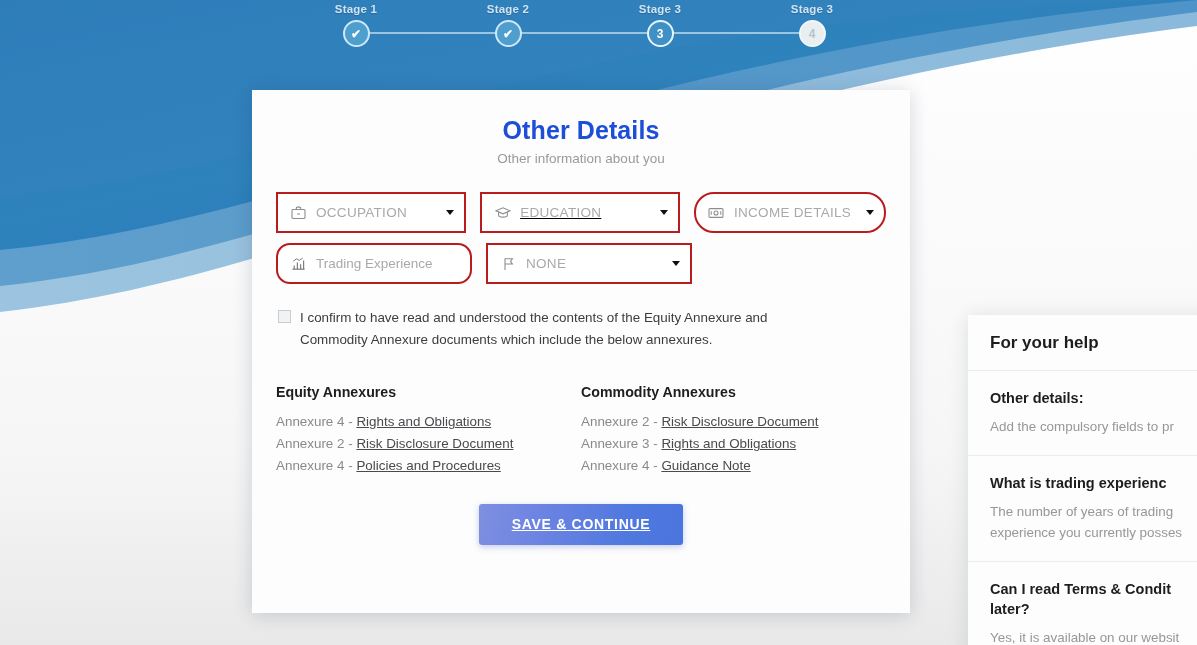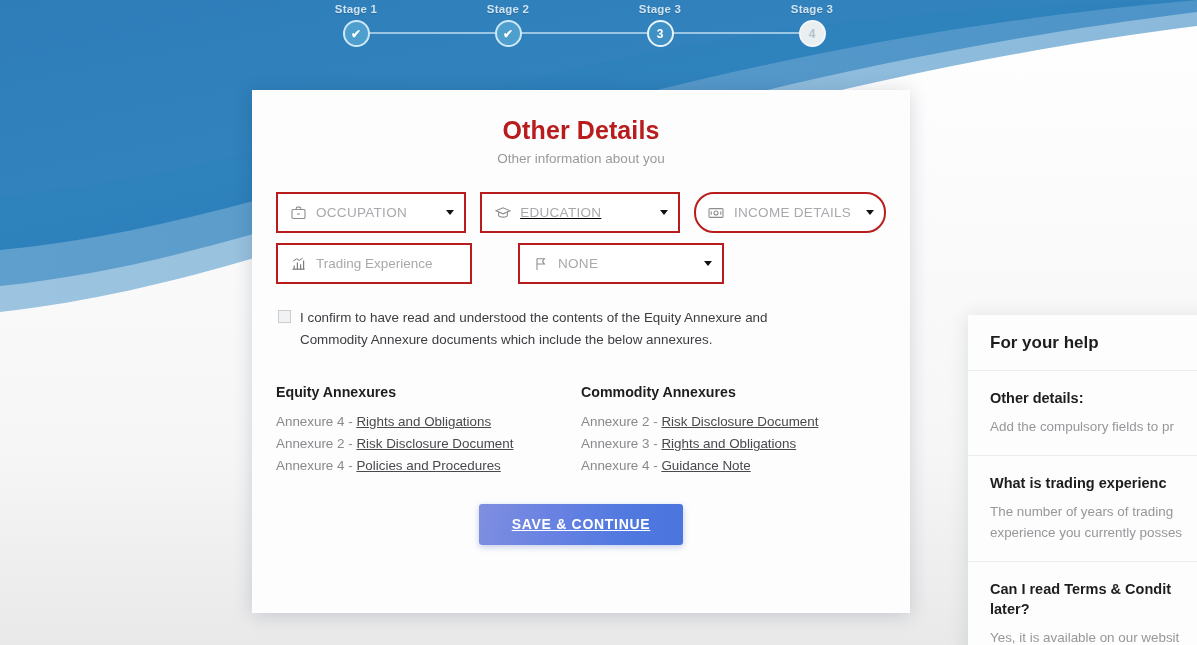--- a/index.html
+++ b/index.html
@@ -49,39 +49,39 @@
   }
   .check { font-size: 12px; line-height: 1; }
 
   
   .card {
     position: absolute; left: 252px; top: 90px; width: 658px; height: 523px;
     background: #fdfdfd;
     box-shadow: 0 2px 18px rgba(20,40,70,.18);
   }
   .card-title {
-    text-align: center; font-size: 25px; font-weight: bold; color: #b91c1c;
+    text-align: center; font-size: 25px; font-weight: bold; color: #1d4ed8;
     letter-spacing: .1px; padding-top: 26px;
   }
   .card-sub {
     text-align: center; font-size: 13.5px; color: #9a9a9e; padding-top: 6px;
   }
 
   .fields { padding: 26px 24px 0 24px; }
   .field-row { display: flex; gap: 14px; margin-bottom: 10px; }
   .field {
     height: 41px; border: 2px solid #b91c1c; background: #fff;
     display: flex; align-items: center; padding: 0 10px 0 12px;
     position: relative;
   }
   .f-occupation { width: 196px; }
   .f-education  { width: 206px; text-decoration: underline; }
   .f-income     { width: 198px; border-radius: 20px; }
-  .f-trading    { width: 196px; }
-  .f-none       { width: 206px; margin-left: 32px; }
+  .f-trading    { width: 196px; border-radius: 14px; }
+  .f-none       { width: 206px; }
   .field .ico { width: 17px; height: 17px; margin-right: 9px; flex: 0 0 17px;
                 display:flex; align-items:center; justify-content:center; }
   .field .ico svg { display:block; }
   .field .txt {
     font-size: 13.5px; color: #a9a9ad; white-space: nowrap;
     overflow: hidden; flex: 1 1 auto;
   }
   .field .txt.caps { letter-spacing: .3px; }
   .caret {
     width: 0; height: 0; margin-left: 6px; flex: 0 0 auto;

